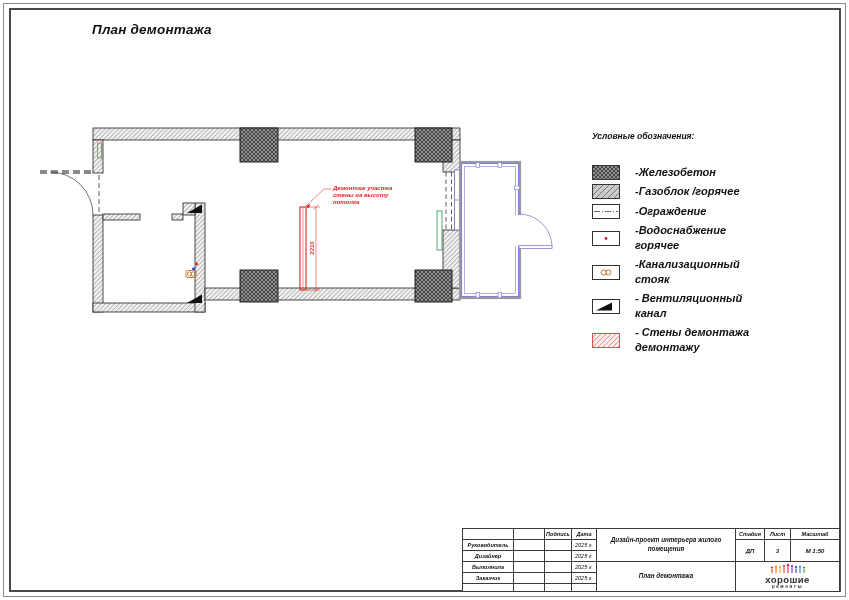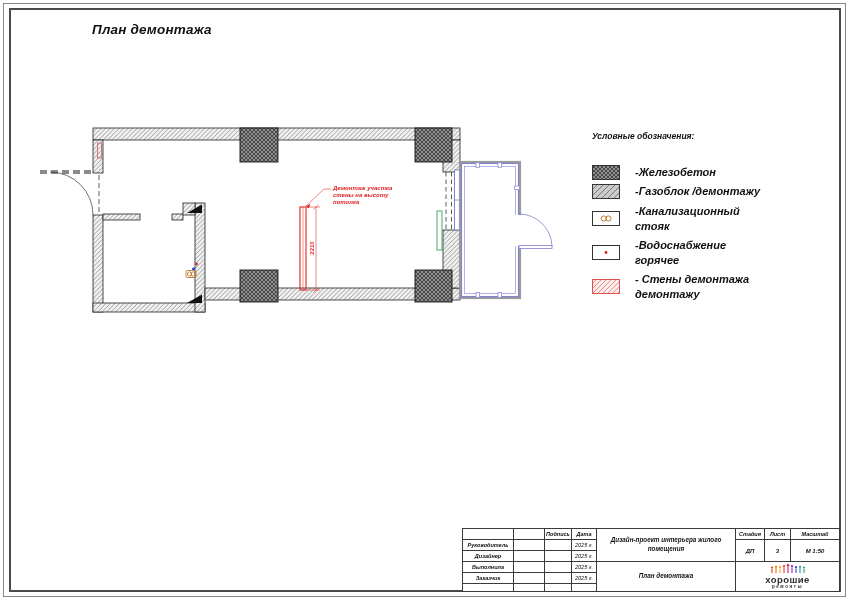--- a/index.html
+++ b/index.html
@@ -178,44 +178,58 @@
         <svg width="28" height="15" viewBox="0 0 28 15">
           <rect x="0.5" y="0.5" width="27" height="14" fill="url(#pat-conc)" stroke="#333"></rect>
         </svg>
         <span class="legend-label">-Железобетон</span>
       </div>
 
       <div class="legend-row">
         <svg width="28" height="15" viewBox="0 0 28 15">
           <rect x="0.5" y="0.5" width="27" height="14" fill="url(#pat-gas)" stroke="#333"></rect>
         </svg>
-        <span class="legend-label">-Газоблок /демонтажу</span>
-      </div>
-
-
-
+        <span class="legend-label">-Газоблок /горячее</span>
+      </div>
+
+
+      <div class="legend-row">
+        <svg width="28" height="15" viewBox="0 0 28 15">
+          <rect x="0.5" y="0.5" width="27" height="14" fill="#fff" stroke="#333"></rect>
+          <line x1="2" y1="7.5" x2="26" y2="7.5" stroke="#444" stroke-width="0.8" stroke-dasharray="6 2 1 2"></line>
+        </svg>
+        <span class="legend-label">-Ограждение</span>
+      </div>
+
+
+      <div class="legend-row">
+        <svg width="28" height="15" viewBox="0 0 28 15">
+          <rect x="0.5" y="0.5" width="27" height="14" fill="#fff" stroke="#333"></rect>
+          <circle cx="14" cy="7.5" r="1.4" fill="#d42222"></circle>
+        </svg>
+        <span class="legend-label">-Водоснабжение горячее</span>
+      </div>
 
       <div class="legend-row">
         <svg width="28" height="15" viewBox="0 0 28 15">
           <rect x="0.5" y="0.5" width="27" height="14" fill="#fff" stroke="#333"></rect>
           <circle cx="11.8" cy="7.5" r="2.6" fill="none" stroke="#c07a30" stroke-width="1"></circle>
           <circle cx="16.4" cy="7.5" r="2.6" fill="none" stroke="#c07a30" stroke-width="1"></circle>
         </svg>
         <span class="legend-label">-Канализационный стояк</span>
       </div>
 
+
       <div class="legend-row">
         <svg width="28" height="15" viewBox="0 0 28 15">
           <rect x="0.5" y="0.5" width="27" height="14" fill="#fff" stroke="#333"></rect>
-          <circle cx="14" cy="7.5" r="1.4" fill="#d42222"></circle>
-        </svg>
-        <span class="legend-label">-Водоснабжение горячее</span>
-      </div>
-
-
+          <polygon points="4,11.5 20,3.5 20,11.5" fill="#111"></polygon>
+        </svg>
+        <span class="legend-label">- Вентиляционный канал</span>
+      </div>
 
       <div class="legend-row">
         <svg width="28" height="15" viewBox="0 0 28 15">
           <rect x="0.5" y="0.5" width="27" height="14" fill="url(#pat-red)" stroke="#e05050"></rect>
         </svg>
         <span class="legend-label">- Стены демонтажа демонтажу</span>
       </div>
 
     </div>
   </div>

